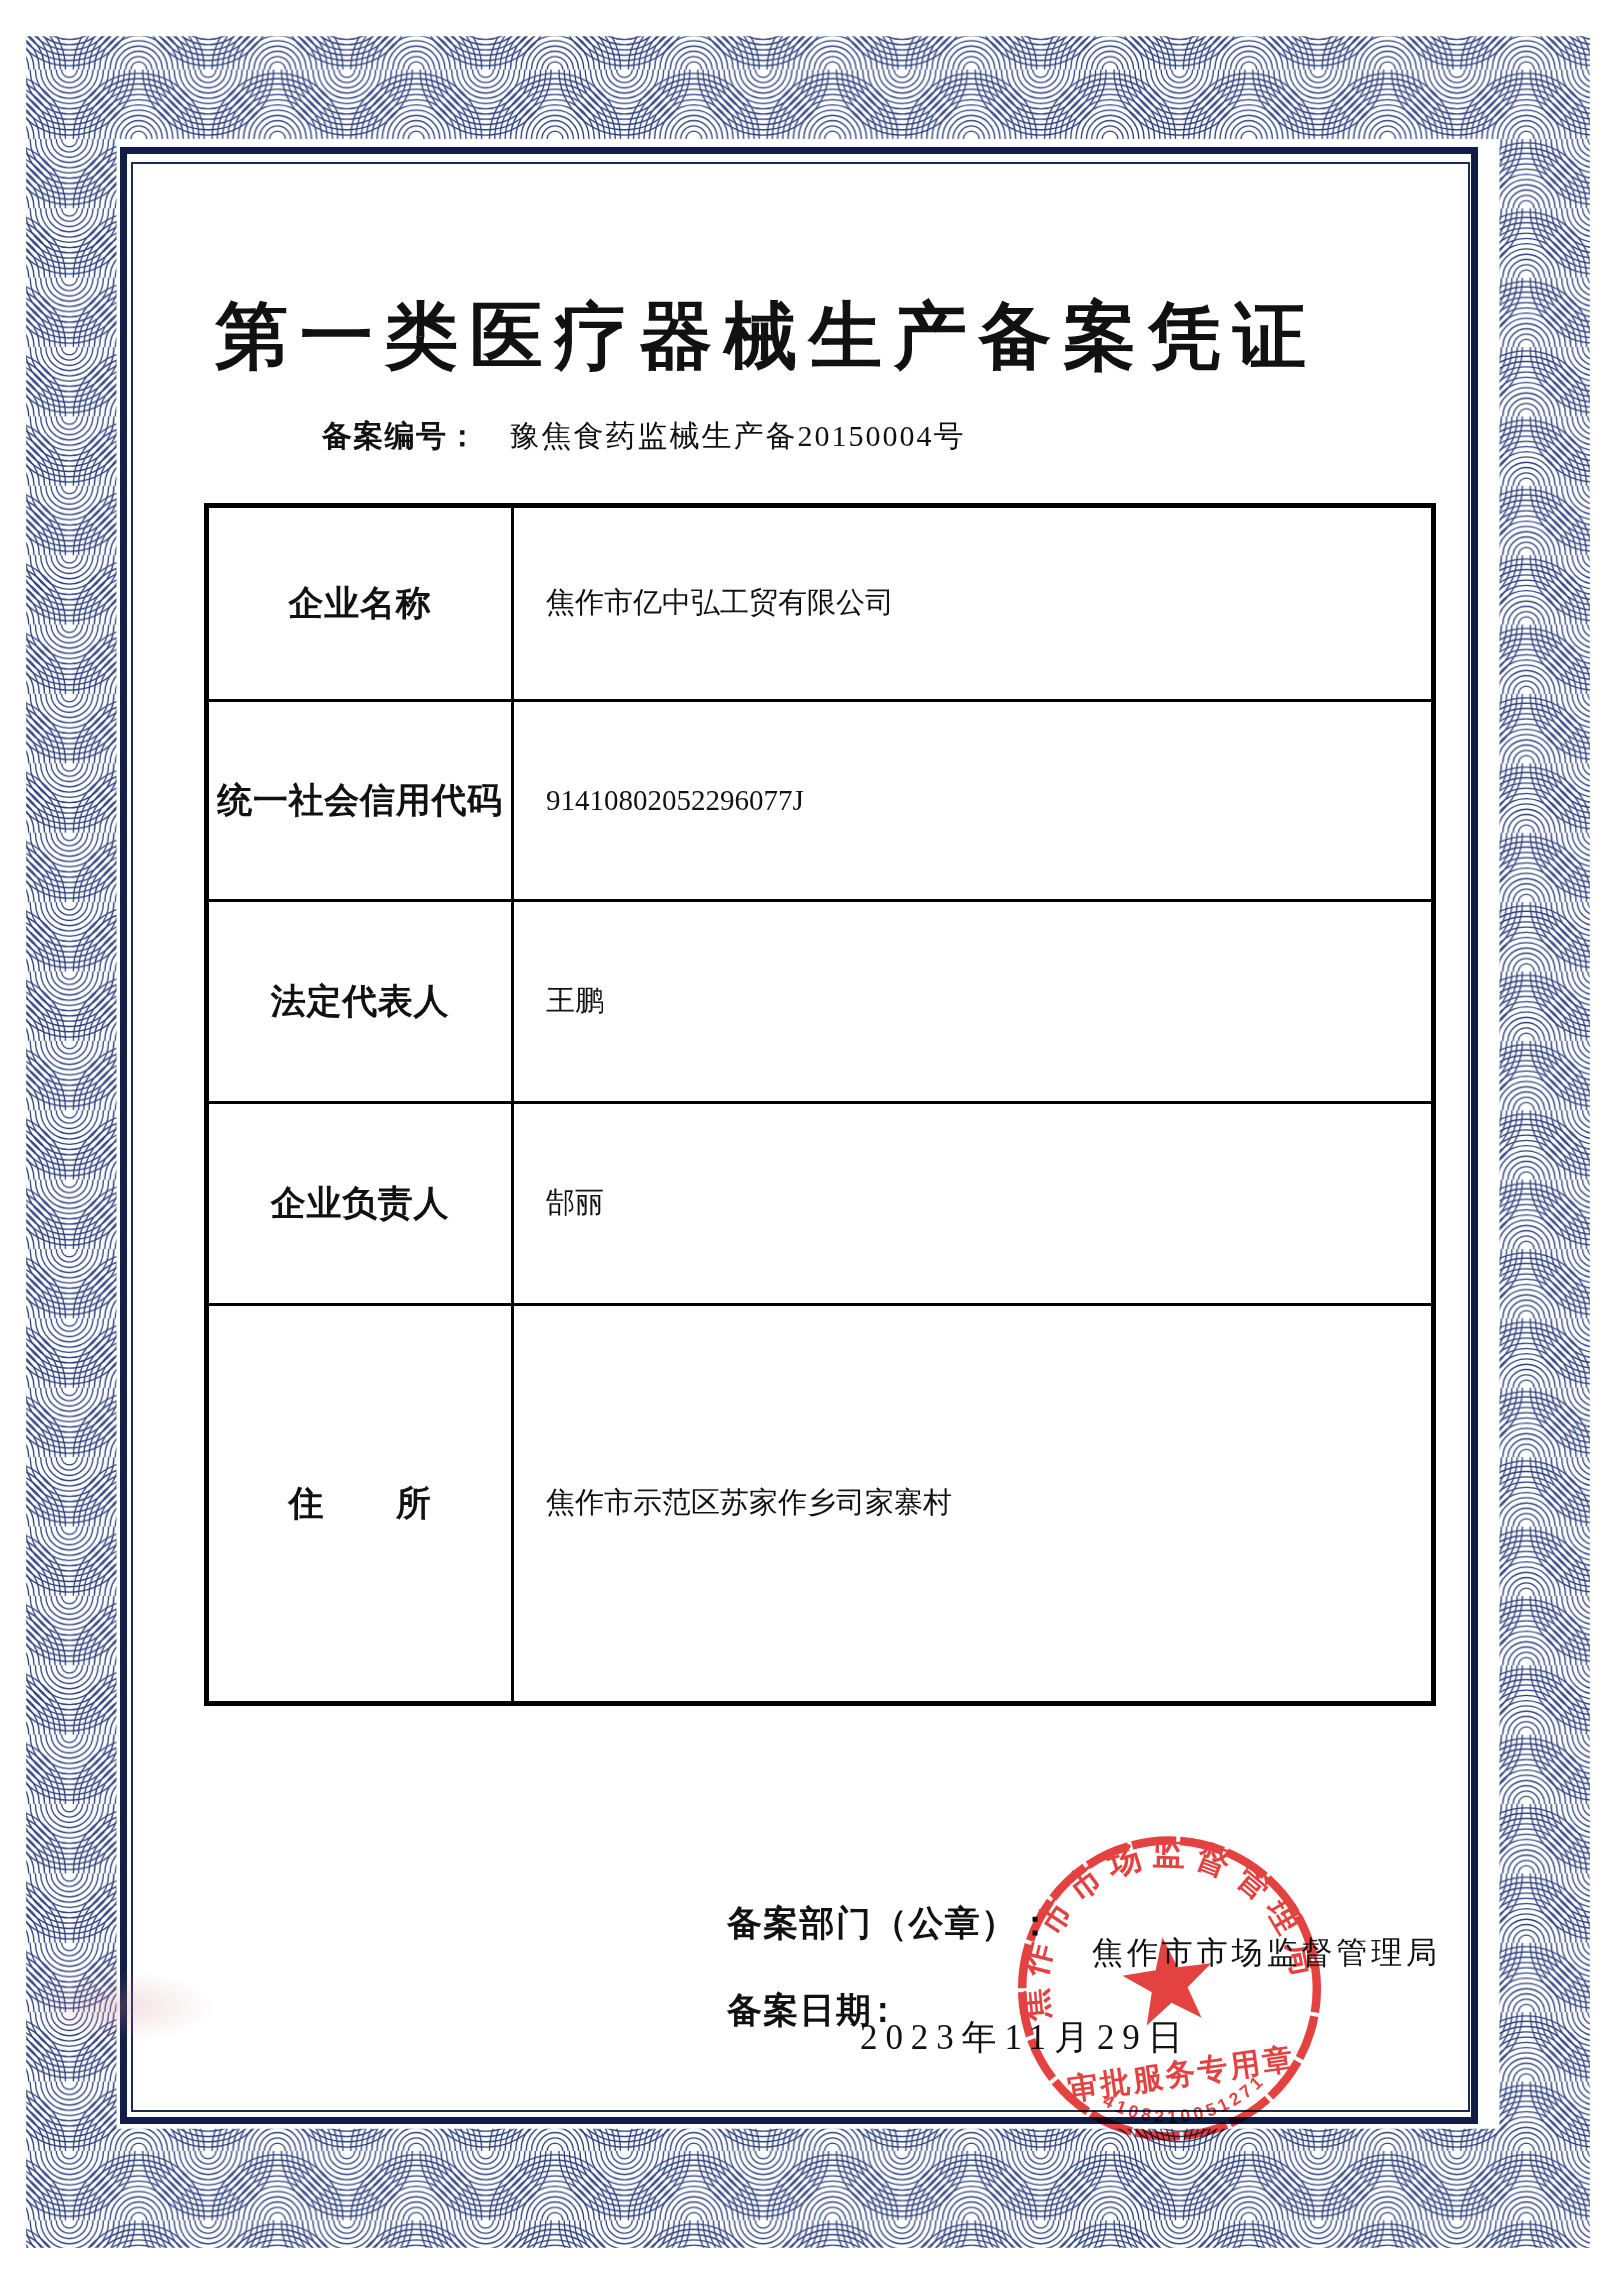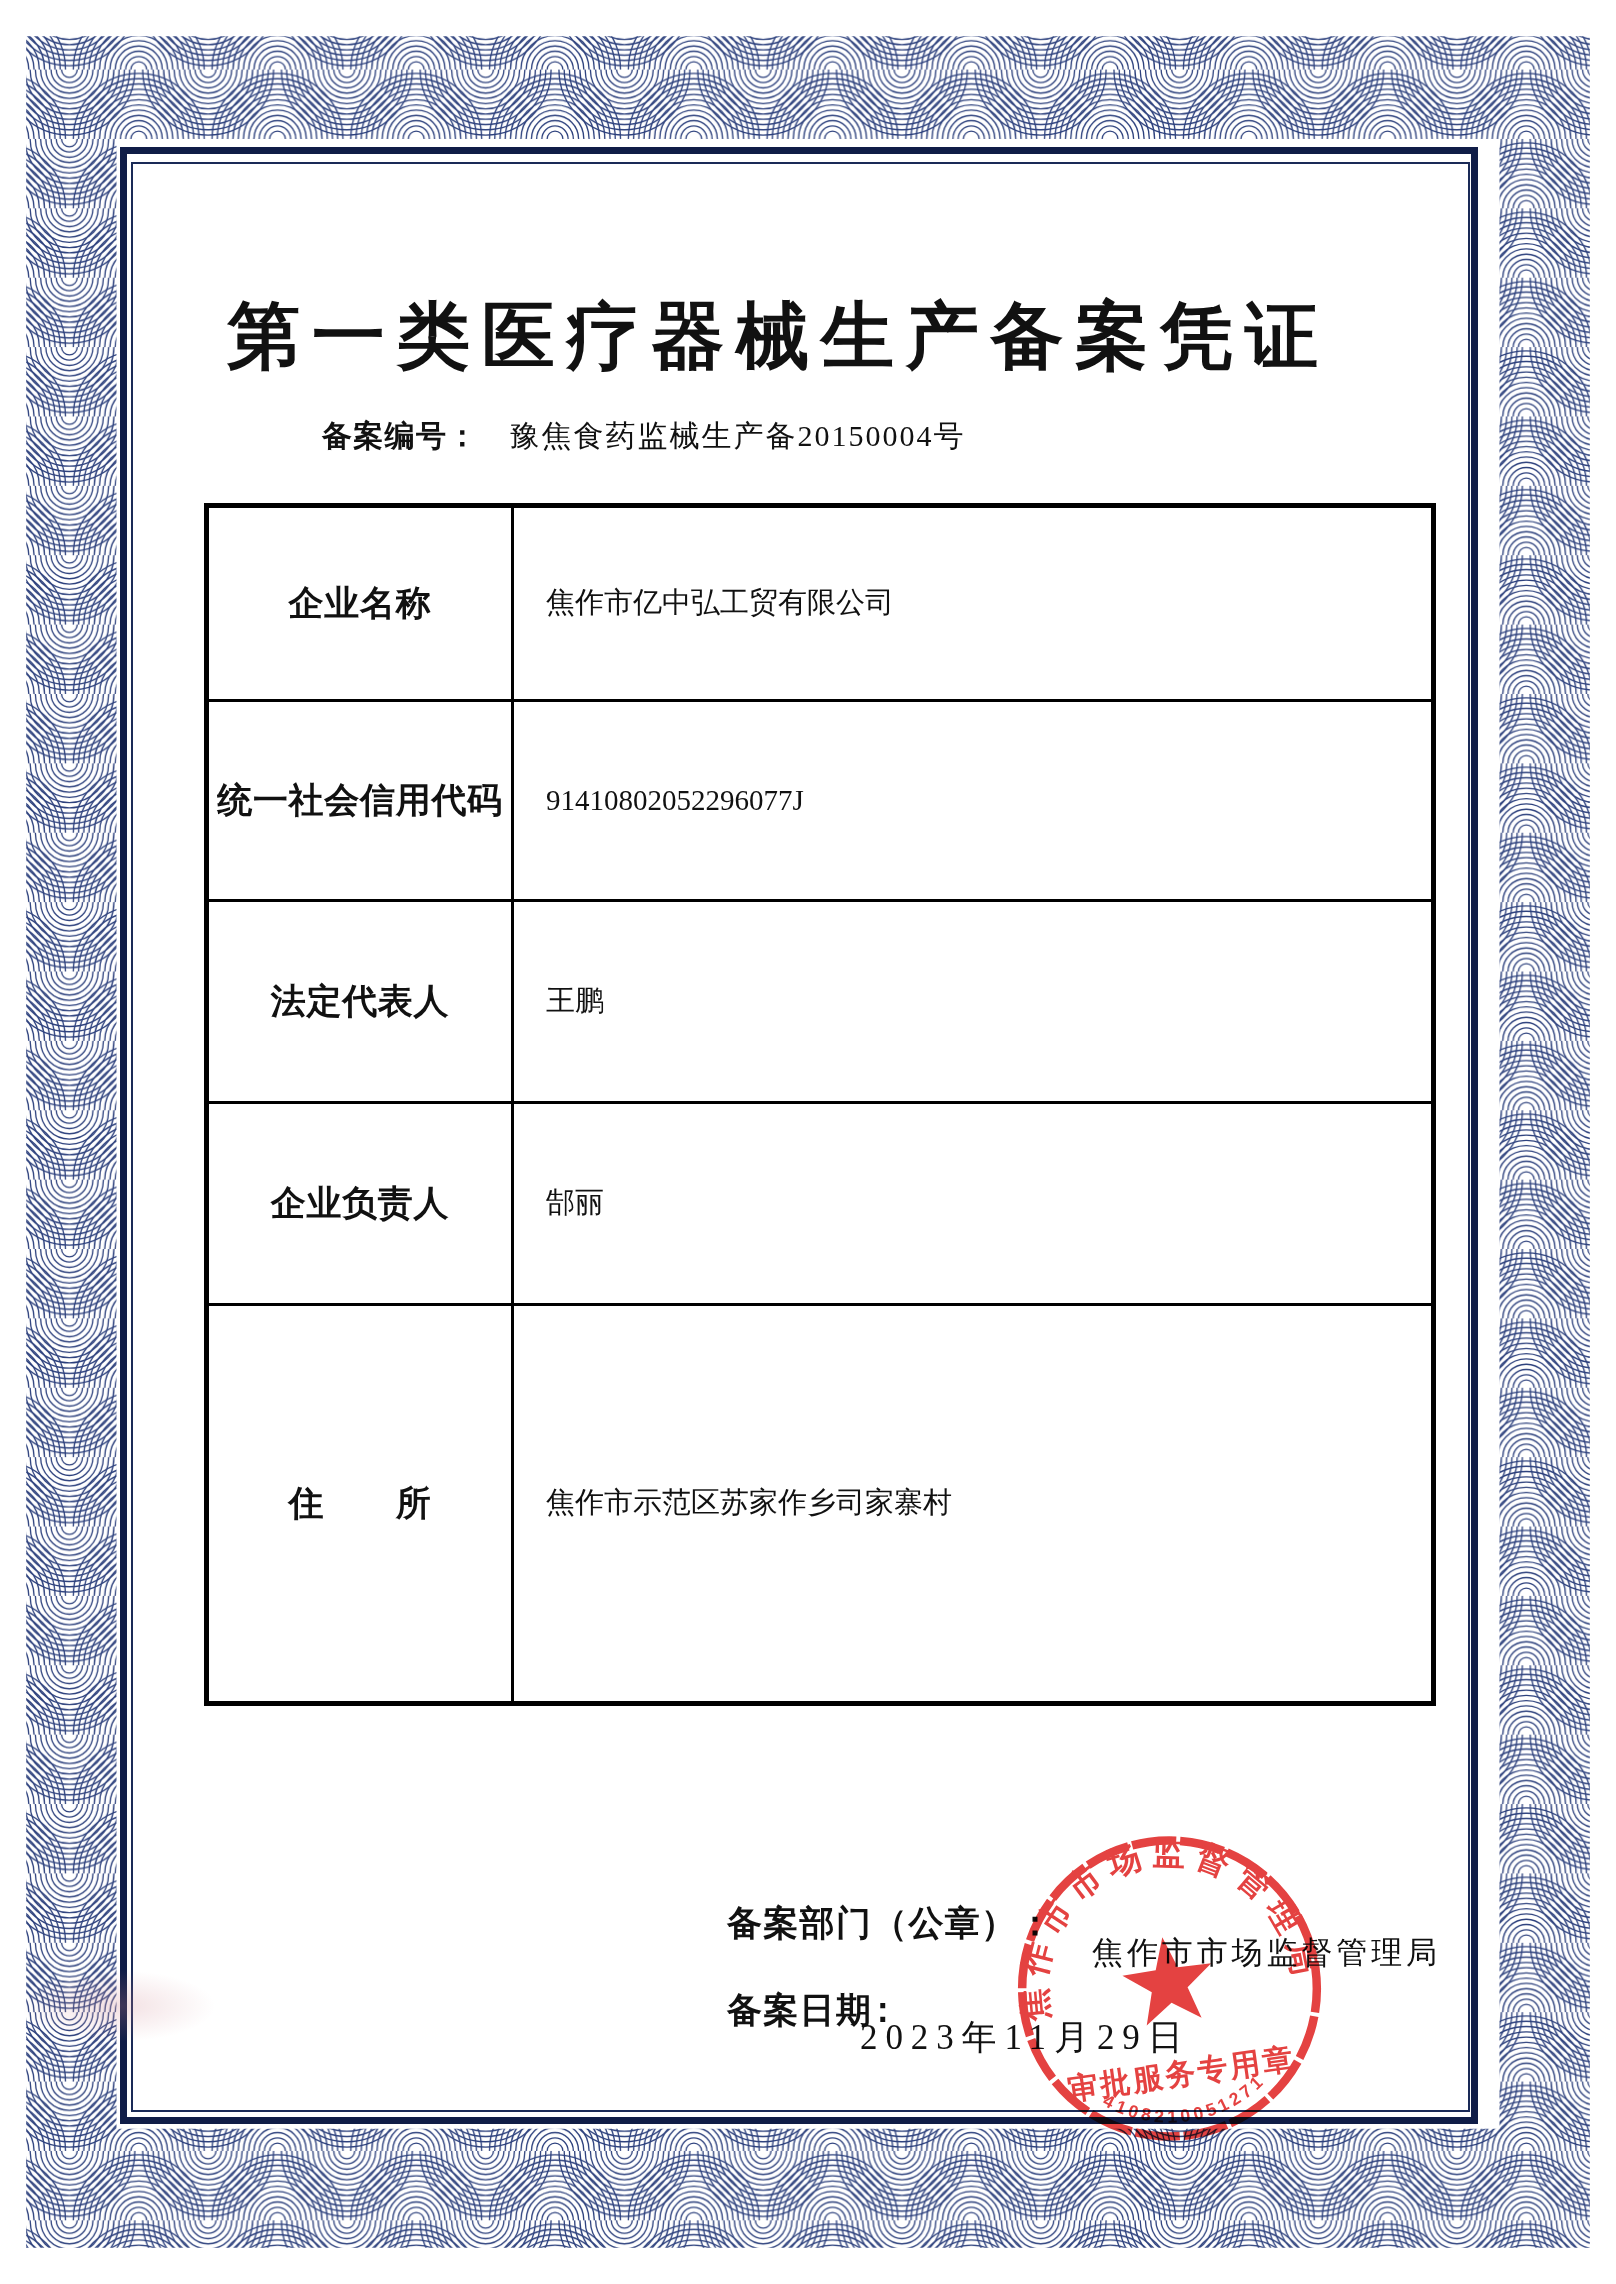--- a/index.html
+++ b/index.html
@@ -16,21 +16,21 @@
   
   .frame-thick{
     position:absolute;left:120px;top:147px;width:1358px;height:1977px;
     border:7.9px solid #101d47;box-sizing:border-box;z-index:1;
   }
   .frame-thin{
     position:absolute;left:131px;top:162px;width:1339px;height:1950px;
     border:2.6px solid #1a2a57;box-sizing:border-box;z-index:1;
   }
   .title{
-    position:absolute;left:16px;top:288px;width:1525px;margin:0;
+    position:absolute;left:4px;top:288px;width:1525px;margin:0;
     text-align:center;font-size:73px;font-weight:900;letter-spacing:11.8px;
     font-family:"Liberation Serif","DejaVu Serif",serif;z-index:2;
   }
   .recno{position:absolute;left:322px;top:416px;z-index:2;font-size:30px;}
   .recno-label{font-weight:700;letter-spacing:1.3px;}
   .recno-value{margin-left:31px;letter-spacing:2px;}
   table.info{
     position:absolute;left:204px;top:503px;width:1232px;height:1203px;
     border-collapse:collapse;table-layout:fixed;z-index:2;
   }

